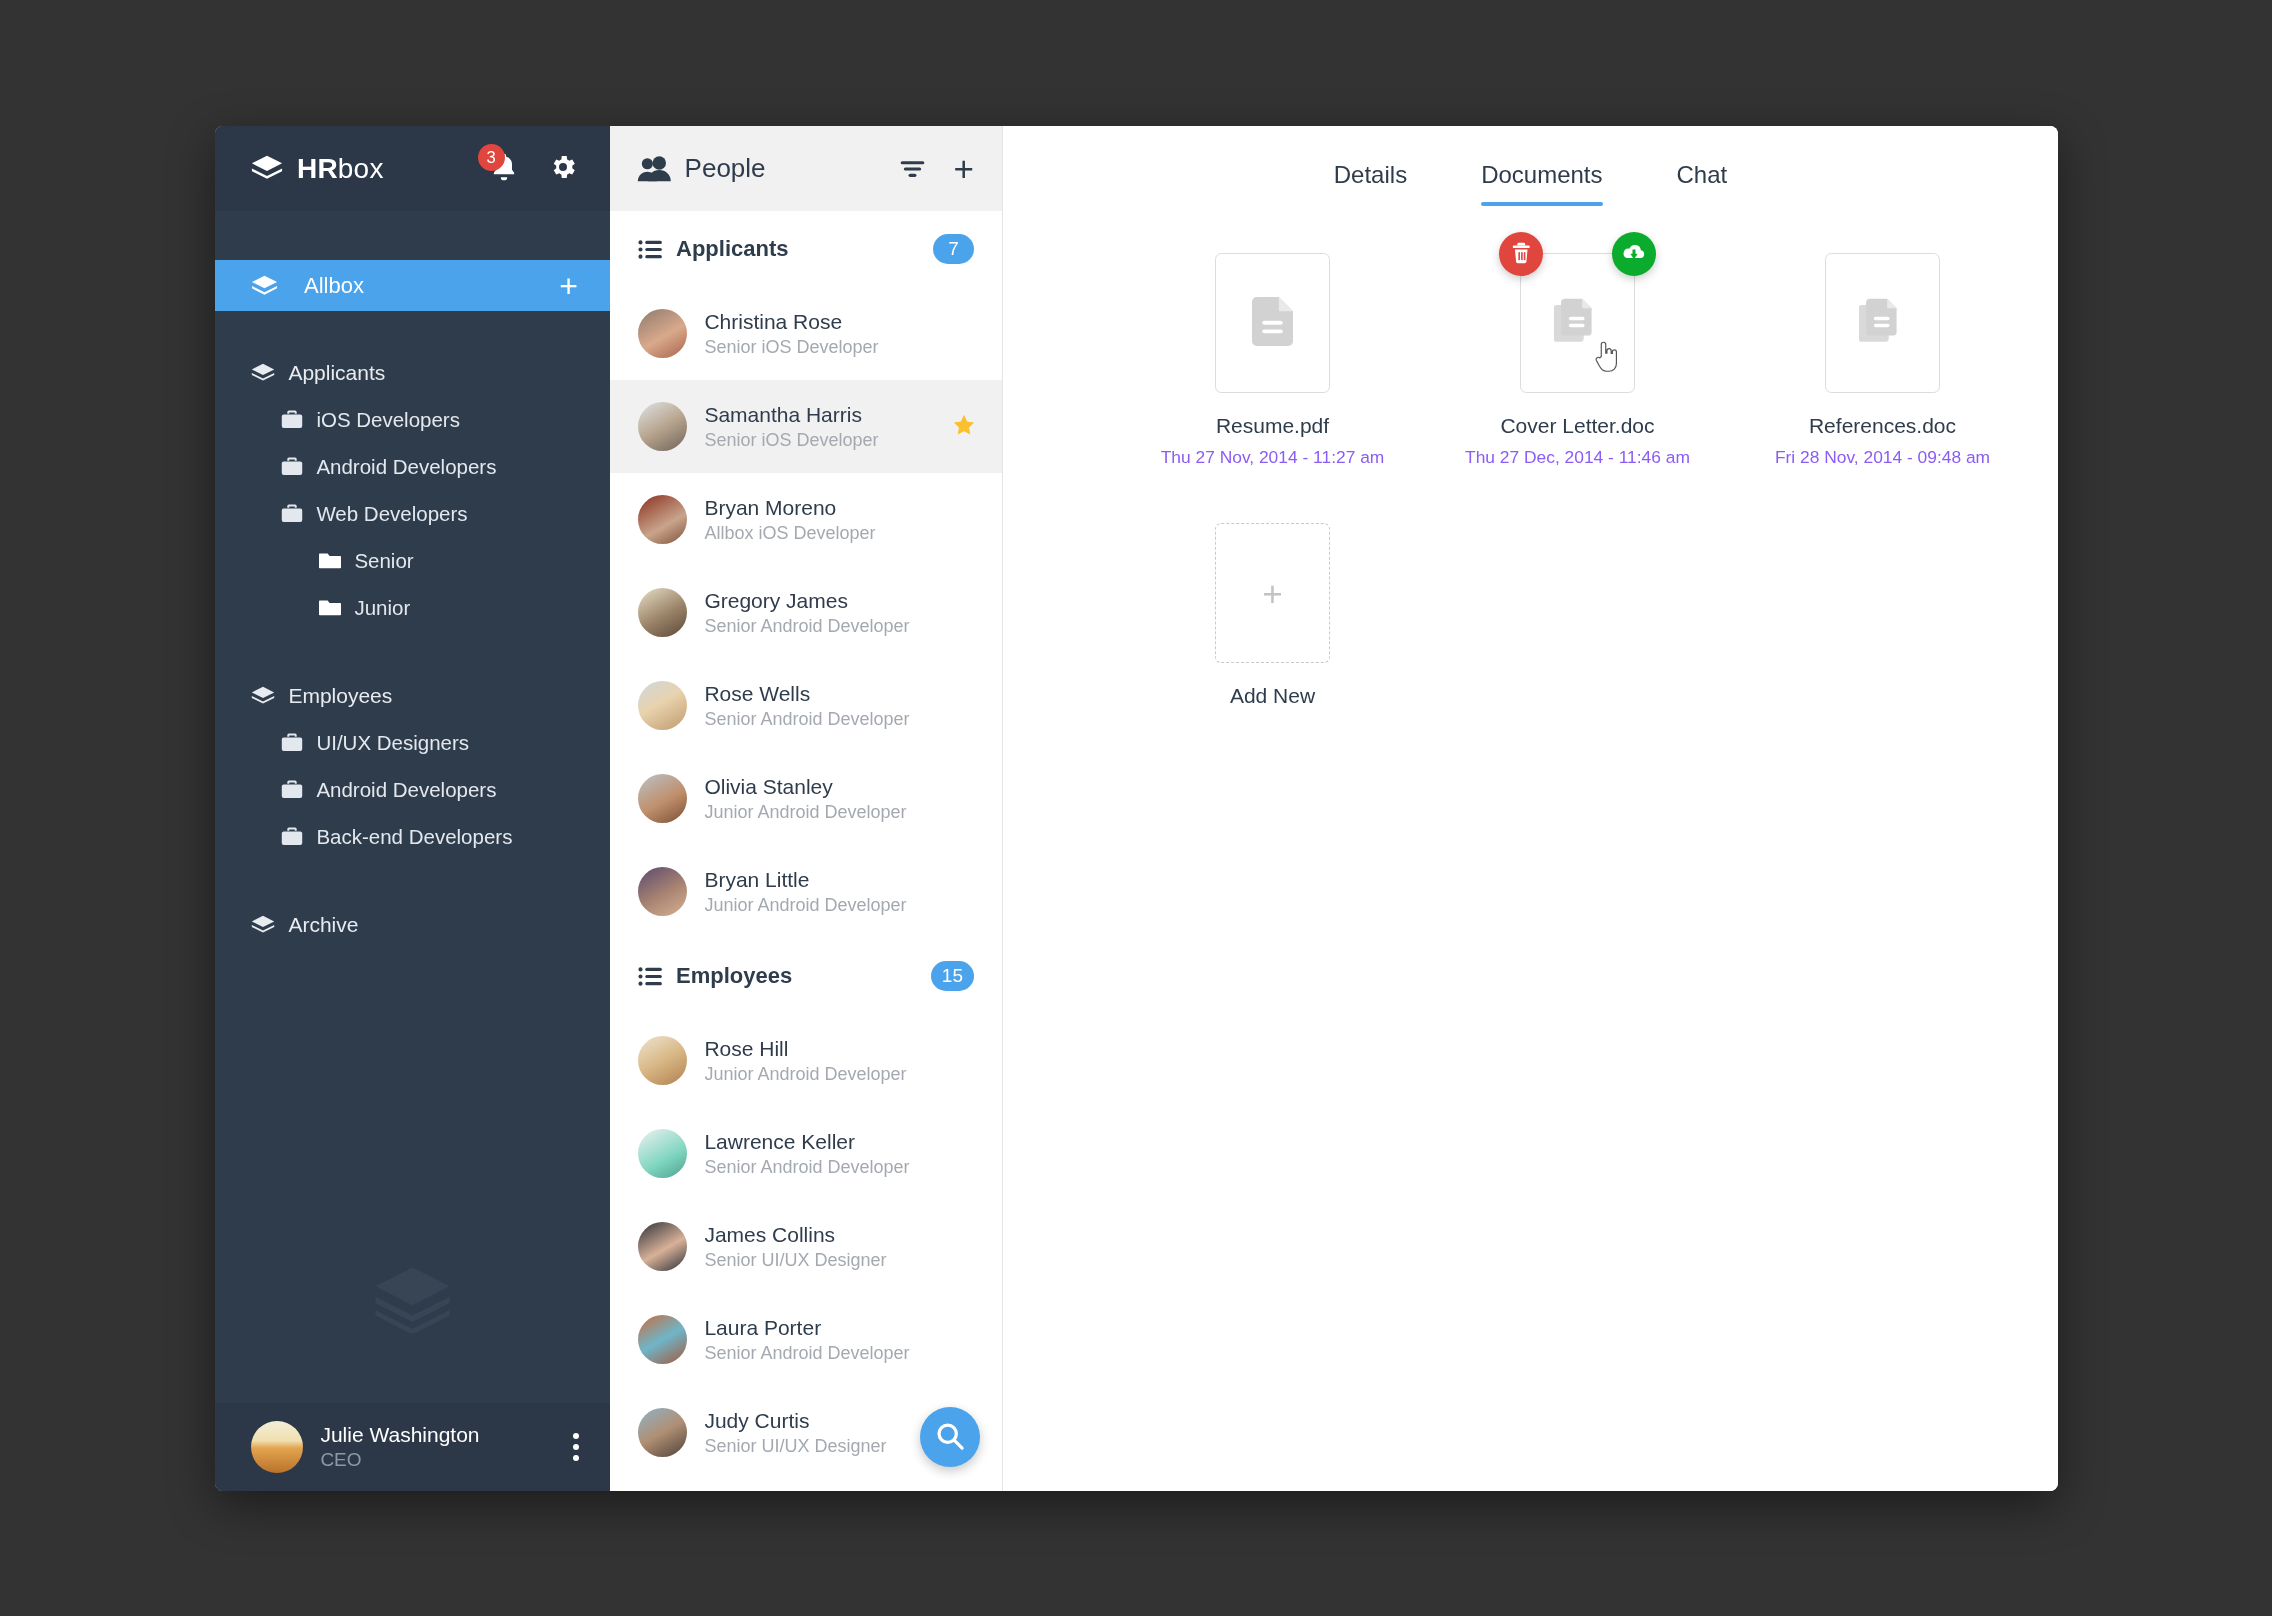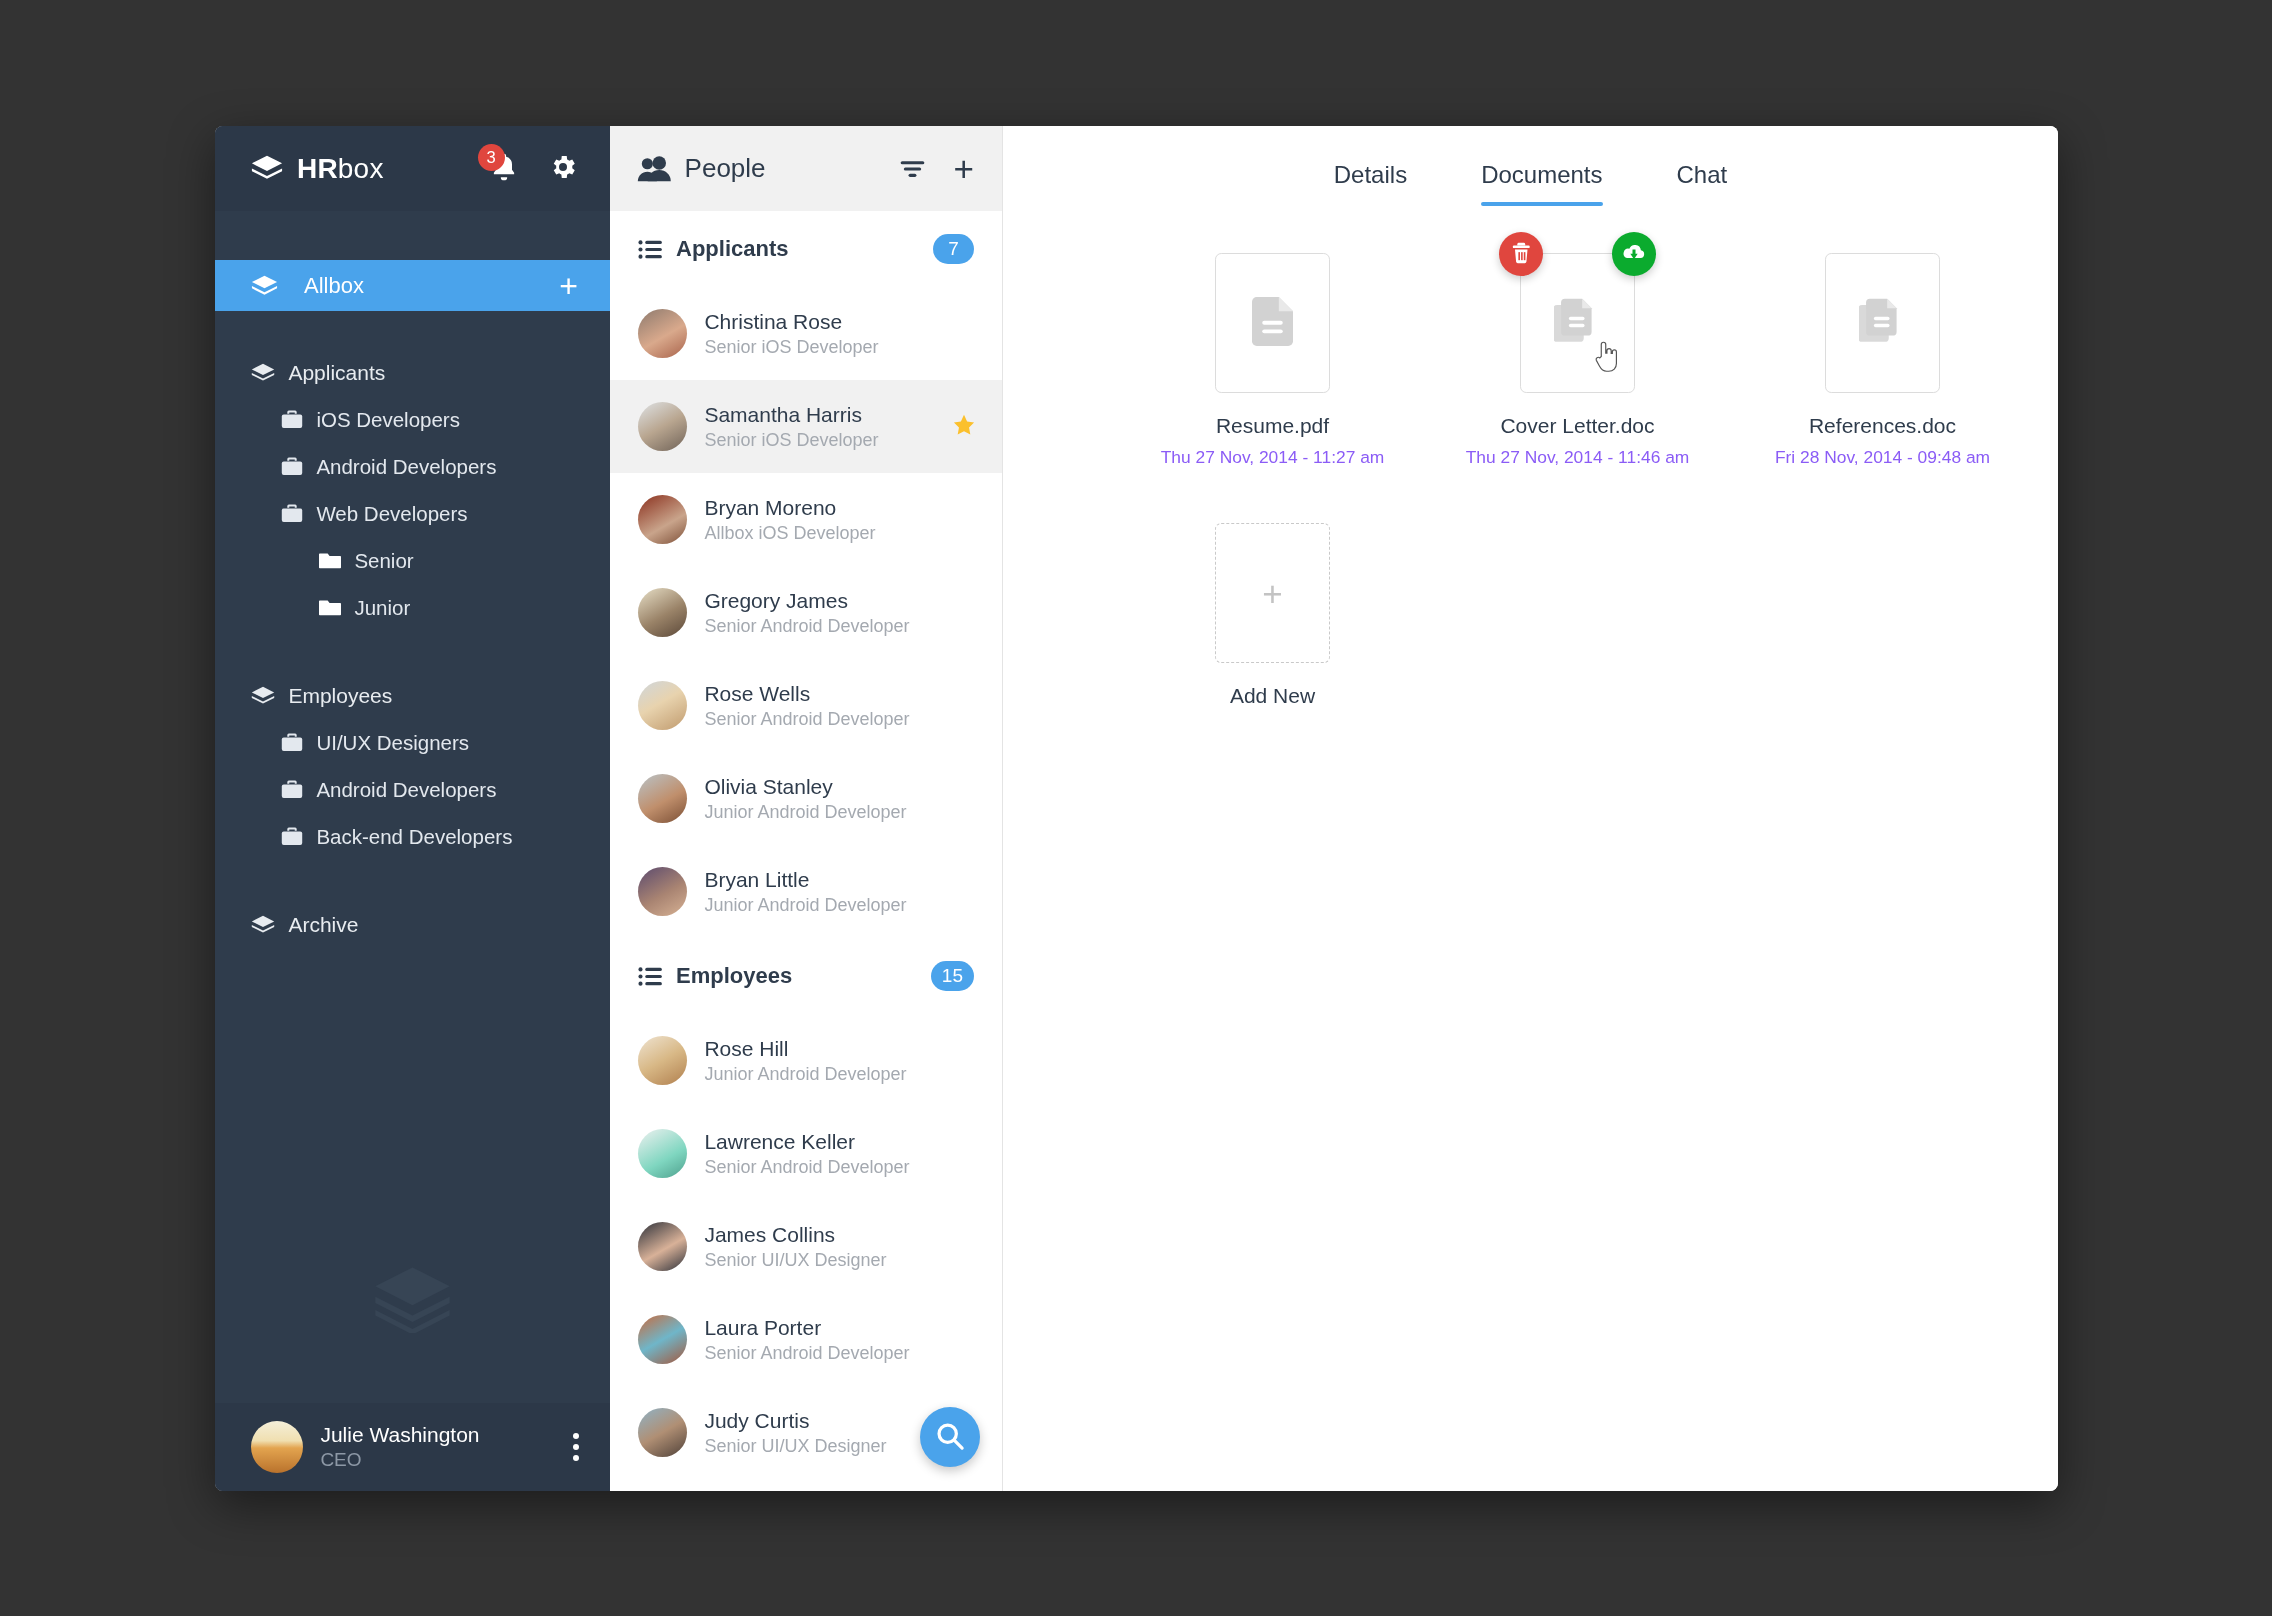--- a/index.html
+++ b/index.html
@@ -609,21 +609,21 @@
                 <rect x="19" y="34" width="20" height="4.4" rx="2.2" fill="#fff"></rect>
               </svg>
             </span>
             <span class="hand-cursor">
               <svg viewBox="0 0 22 30" width="24" height="32">
                 <path d="M7.5 15.5V4.2a2.1 2.1 0 0 1 4.2 0v8.1h1.1v-2.2a2 2 0 0 1 4 0v2.5h1.1v-1.4a1.9 1.9 0 0 1 3.8 0V22c0 4.2-2.9 7.3-7.2 7.3h-2c-3.4 0-5-1.6-6.6-4.6l-3-5.6a2 2 0 0 1 3.2-2.3z" fill="#fff" stroke="#555" stroke-width="1.1"></path>
               </svg>
             </span>
           </div>
           <div class="doc-name">Cover Letter.doc</div>
-          <div class="doc-date">Thu 27 Nov, 2014 - 11:46 am</div>
+          <div class="doc-date">Thu 27 Dec, 2014 - 11:46 am</div>
         </div>
 
         <div class="doc-cell">
           <div class="doc-thumb">
             <span>
               <svg viewBox="0 0 60 62" width="47" height="49" fill="#d2d2d2">
                 <path d="M4 10h22l12 12v30a5 5 0 0 1-5 5H4a5 5 0 0 1-5-5V15a5 5 0 0 1 5-5z" opacity="0.85"></path>
                 <path d="M14 2h22l12 12v30a5 5 0 0 1-5 5H14a5 5 0 0 1-5-5V7a5 5 0 0 1 5-5z"></path>
                 <polygon points="36,2 48,14 36,14" fill="#e9e9e9"></polygon>
                 <rect x="19" y="25" width="20" height="4.4" rx="2.2" fill="#fff"></rect>

